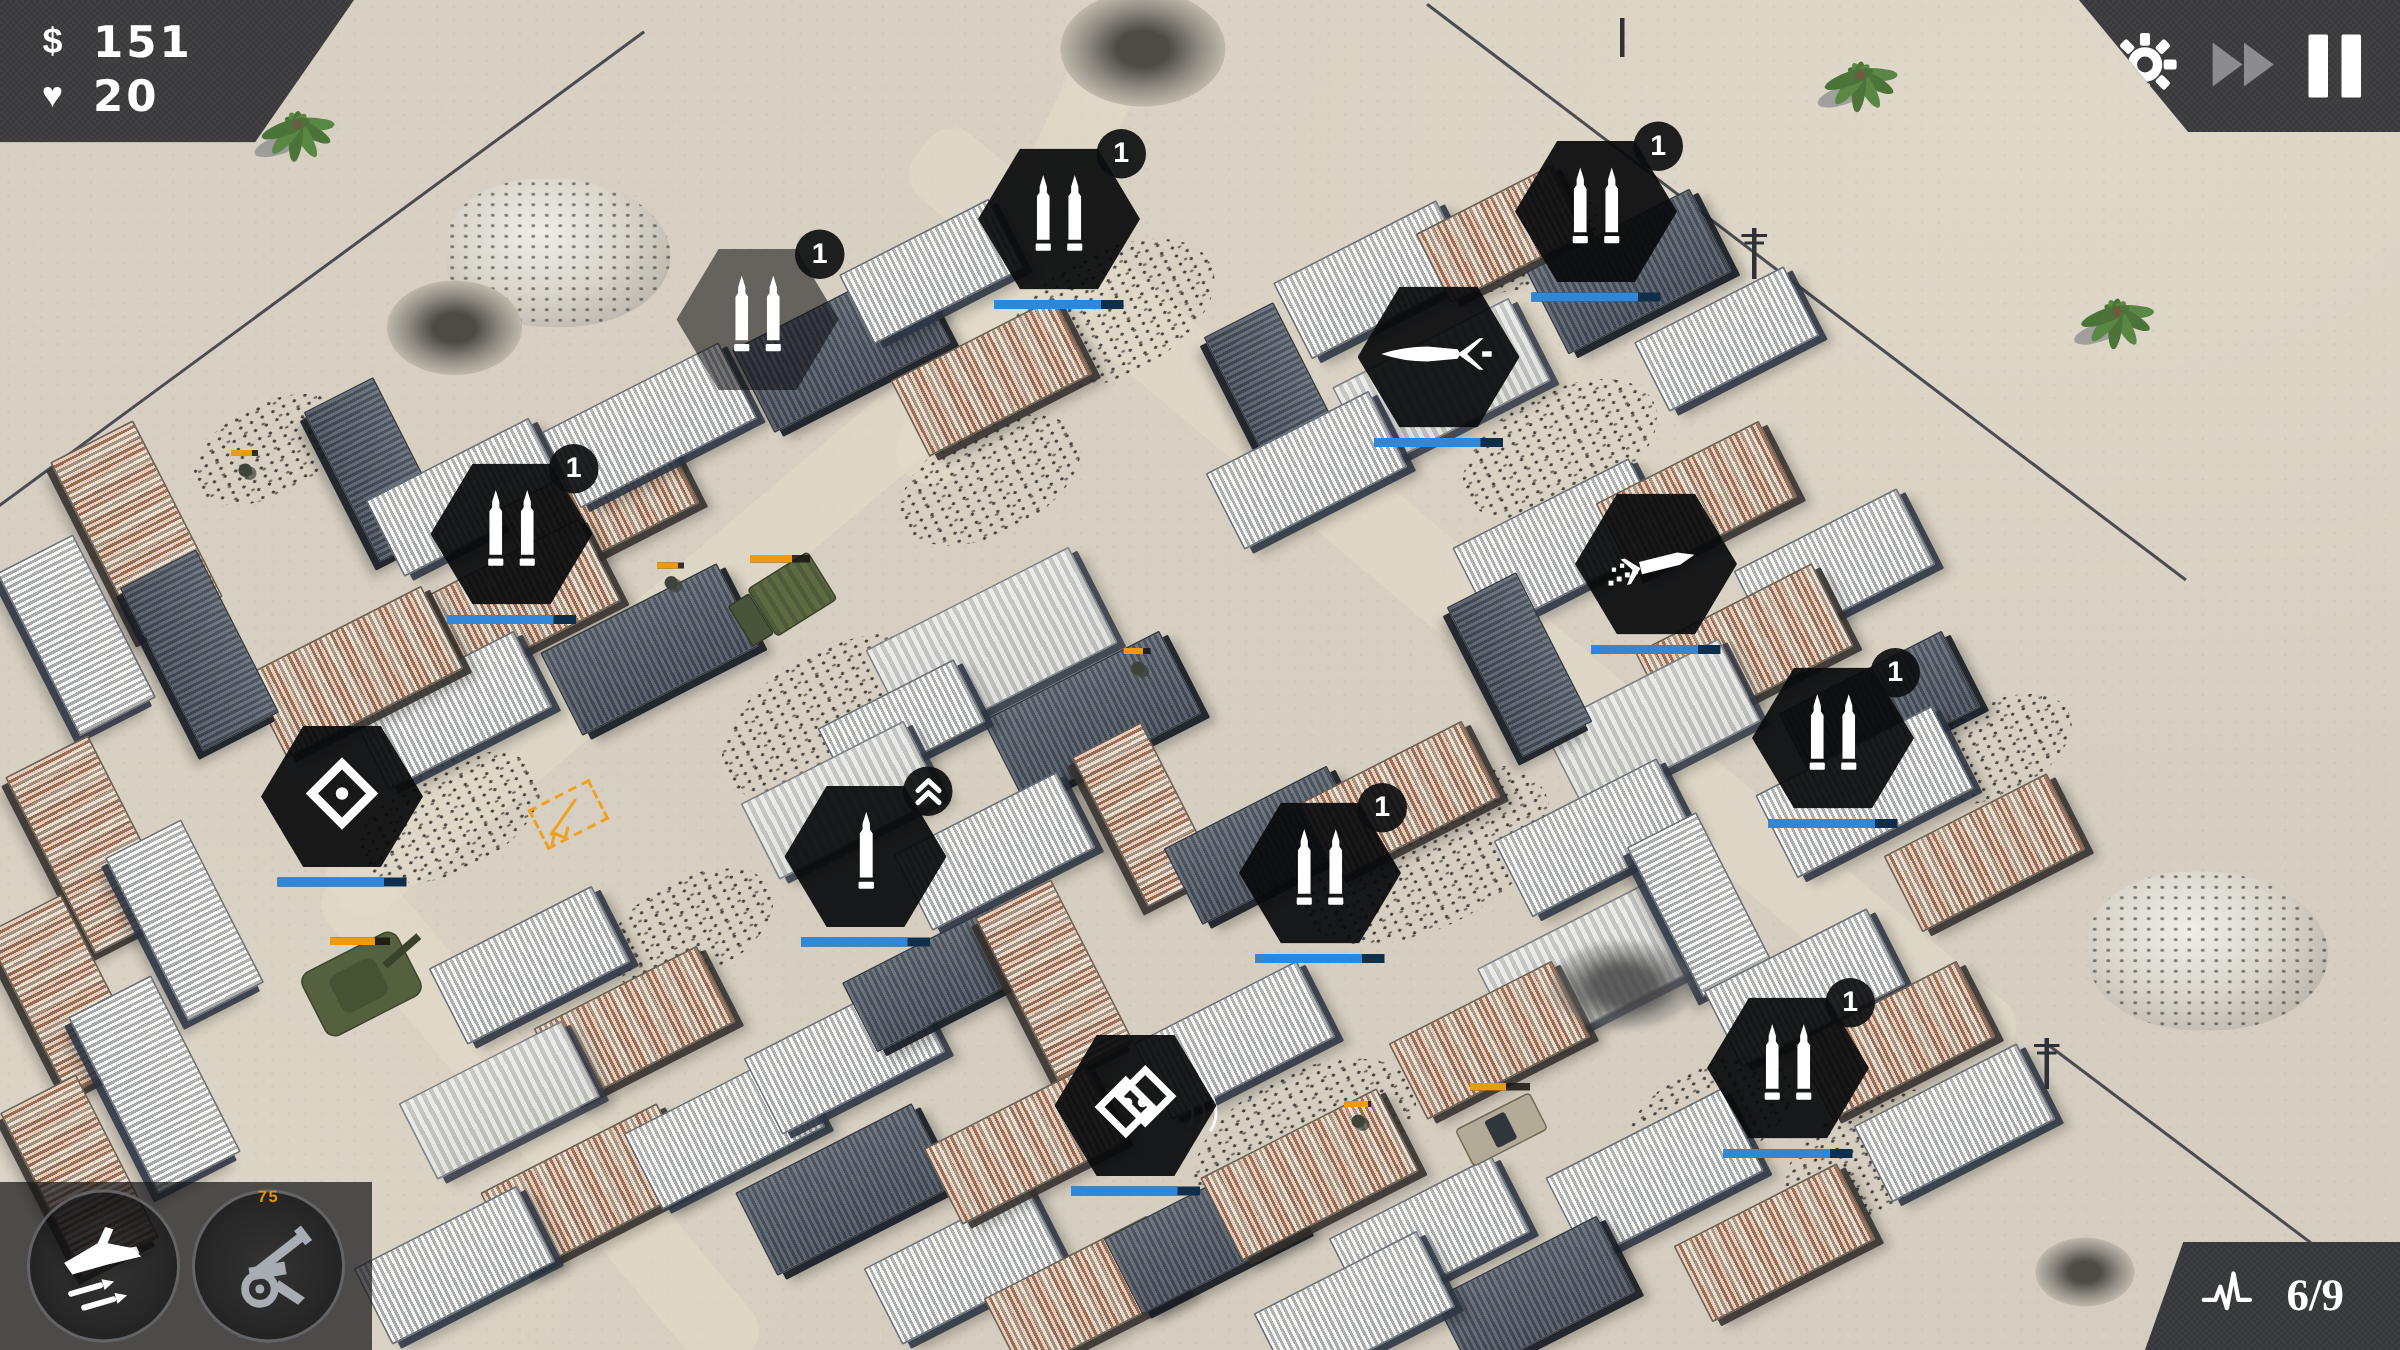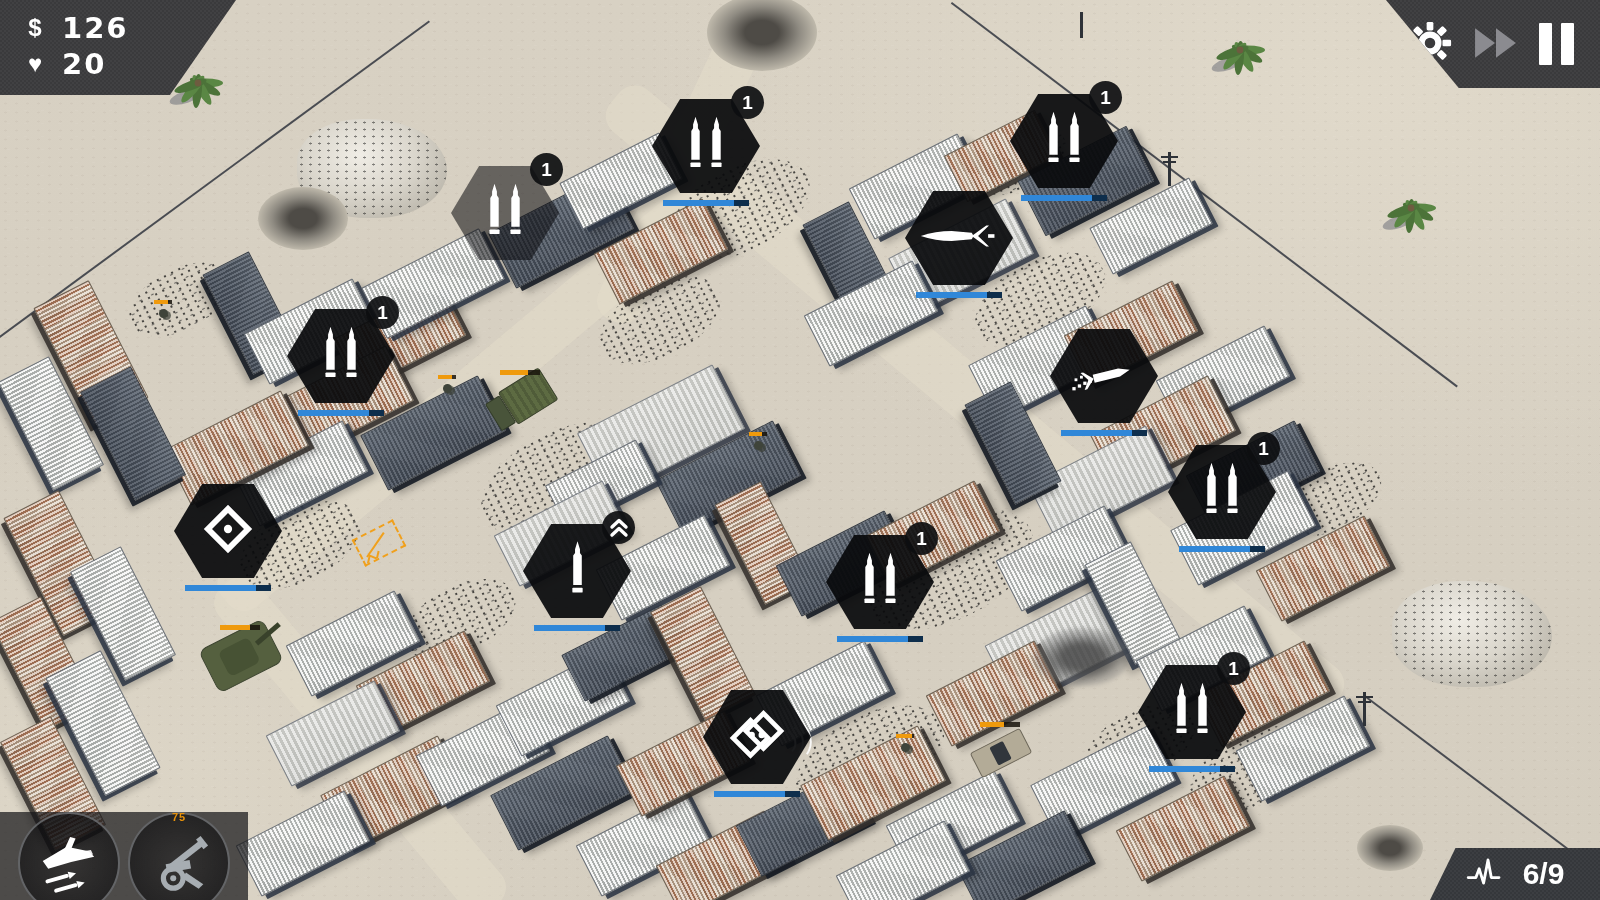--- a/index.html
+++ b/index.html
@@ -56,28 +56,28 @@
             clip-path:polygon(0 0,100% 0,72% 100%,0 100%);color:#fff;padding:10px 0 0 24px;box-sizing:border-box;}
   .resrow{display:flex;align-items:center;gap:14px;height:36px;font-weight:bold;letter-spacing:2px;}
   .resrow .sym{font-size:24px;width:24px;text-align:center;}
   .resrow .val{font-size:29px;font-family:"DejaVu Sans",sans-serif;}
   #ctrlPanel{position:absolute;right:0;top:0;width:214px;height:88px;z-index:10;background-color:#3a3a3c;
              clip-path:polygon(0 0,100% 0,100% 100%,34% 100%);display:flex;align-items:center;justify-content:flex-end;
              gap:20px;padding-right:26px;box-sizing:border-box;}
   .ctrlbtn{background:none;border:none;padding:0;cursor:pointer;display:flex;align-items:center;}
   .pausebars{display:flex;gap:9px;}
   .pausebars i{display:block;width:13px;height:42px;background:#fff;border-radius:1px;}
-  #abilityPanel{position:absolute;left:0;bottom:0;width:248px;height:88px;z-index:10;
-                background:rgba(22,22,25,.72);display:flex;align-items:flex-start;justify-content:center;gap:8px;}
+  #abilityPanel{position:absolute;left:0;bottom:0;width:248px;height:112px;z-index:10;
+                background:rgba(22,22,25,.72);display:flex;align-items:center;justify-content:center;gap:8px;}
   .ability{position:relative;width:102px;height:102px;border-radius:50%;cursor:pointer;border:2px solid rgba(152,154,158,.55);
            background:radial-gradient(rgba(10,10,12,.35),rgba(10,10,12,.7));display:flex;align-items:center;justify-content:center;box-sizing:border-box;}
   .ability .cost{position:absolute;top:-3px;left:50%;transform:translateX(-50%);color:#e8920a;font-size:11px;font-weight:bold;letter-spacing:1px;}
-  #wavePanel{position:absolute;right:0;bottom:0;width:170px;height:52px;z-index:10;background-color:#35373b;
+  #wavePanel{position:absolute;right:0;bottom:0;width:170px;height:72px;z-index:10;background-color:#35373b;
              clip-path:polygon(15% 0,100% 0,100% 100%,0 100%);display:flex;align-items:center;justify-content:center;
-             gap:13px;color:#fff;font-weight:bold;font-size:30px;font-family:Liberation Sans, sans-serif;}
+             gap:13px;color:#fff;font-weight:bold;font-size:30px;font-family:Liberation Serif, serif;}
 </style>
 </head>
 <body>
 
 <div id="stage">
   <div id="ground"></div>
   <div id="maplayer">
       <div class="road" style="left: 505px; top: 373px; width: 940px; height: 54px; transform: rotate(40deg);"></div>
       <div class="road" style="left: 148px; top: 363px; width: 660px; height: 50px; transform: rotate(140deg);"></div>
       <div class="road" style="left: 490px; top: 107px; width: 420px; height: 46px; transform: rotate(115deg);"></div>
@@ -473,21 +473,21 @@
         <div class="tbar">
           <span></span>
         </div>
         <div class="badge">1</div>
       </div>
     </div>
 
   <div id="resPanel" class="hudtex">
     <div class="resrow">
       <span class="sym">$</span>
-      <span class="val">126</span>
+      <span class="val">151</span>
     </div>
     <div class="resrow">
       <span class="sym">♥</span>
       <span class="val">20</span>
     </div>
   </div>
 
   <div id="ctrlPanel" class="hudtex">
     <button class="ctrlbtn" title="">
       <span>

